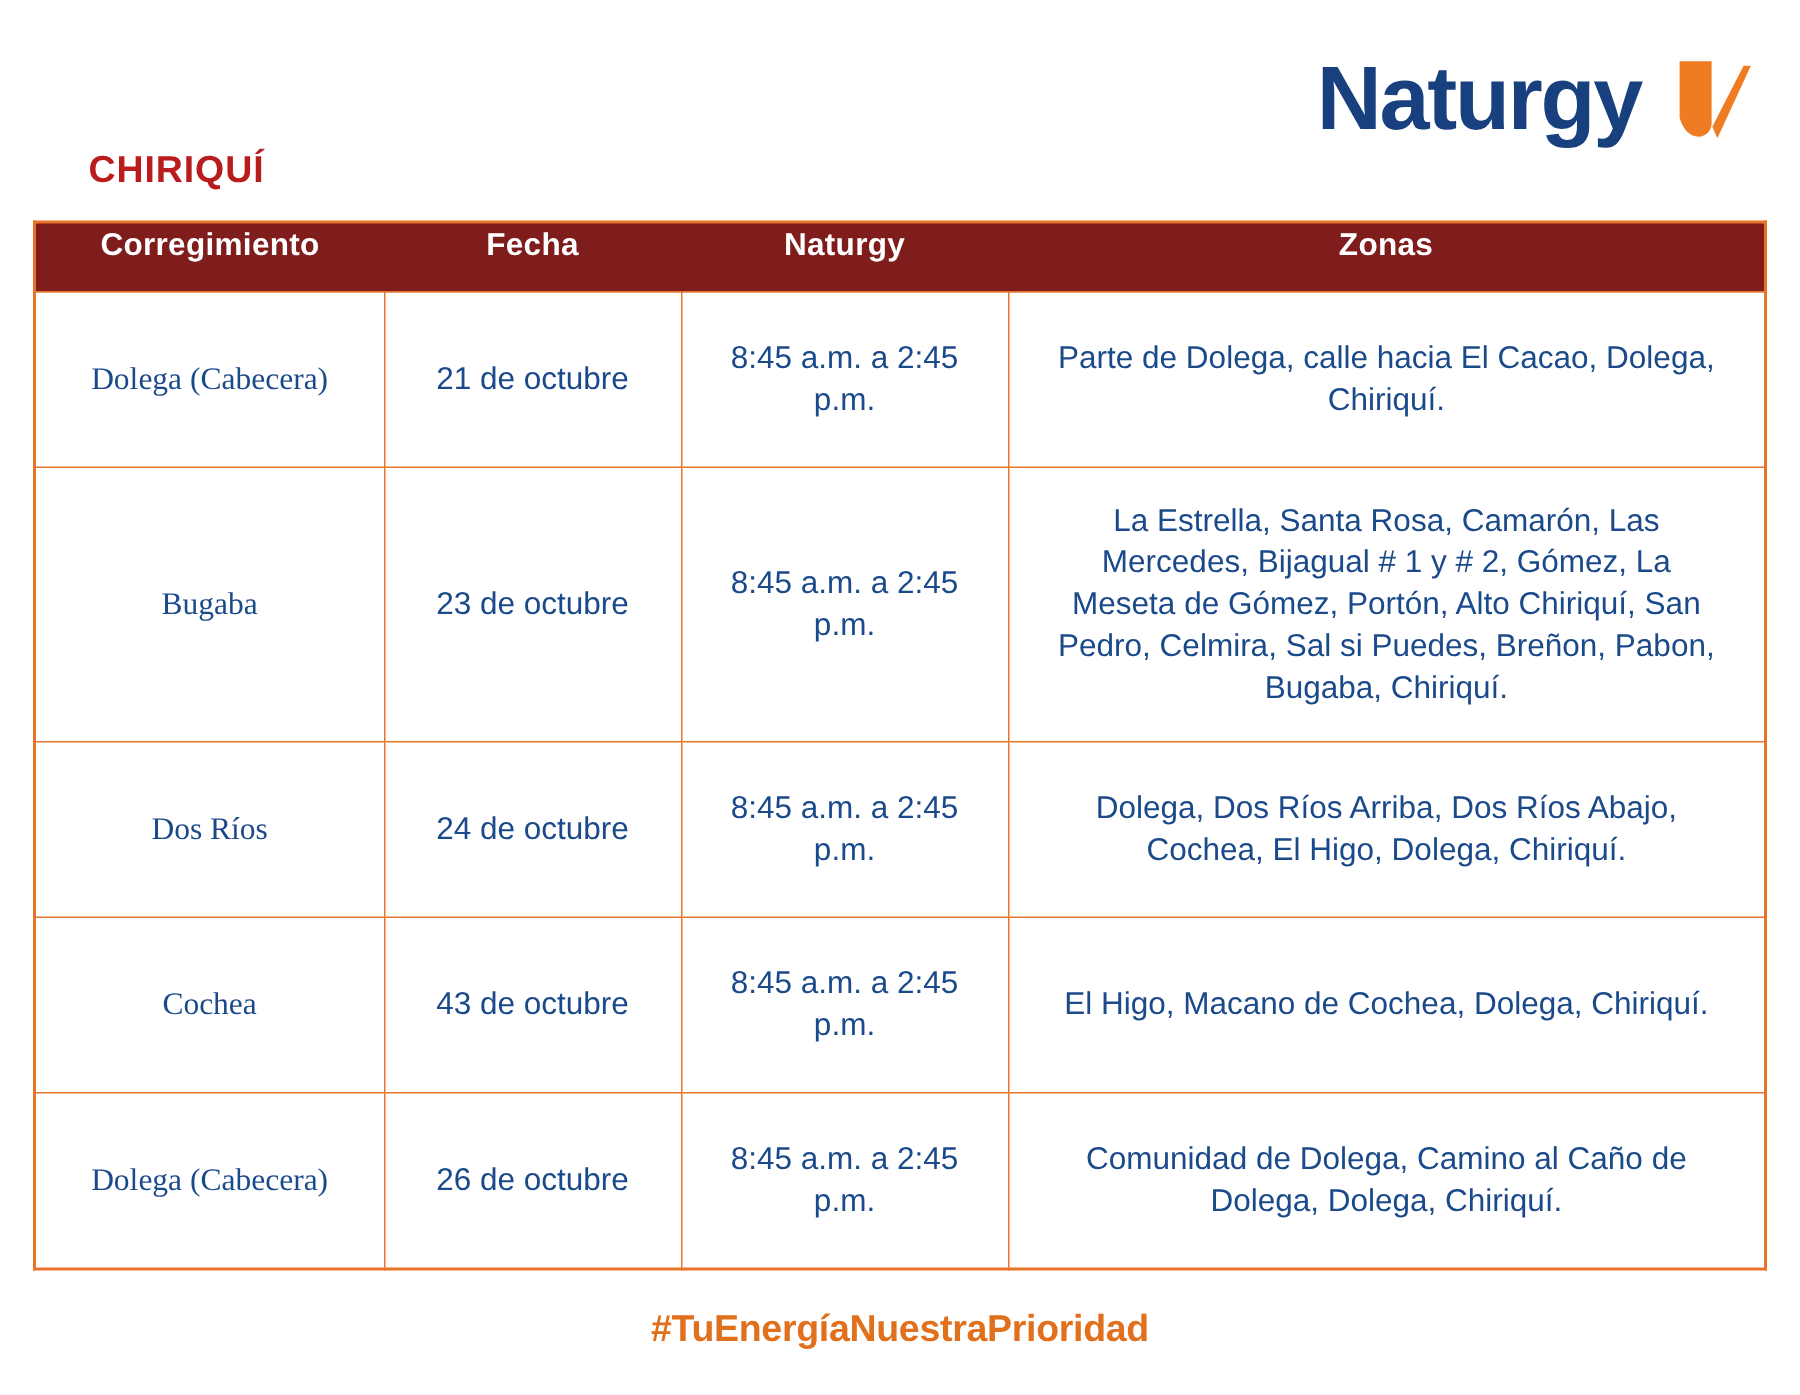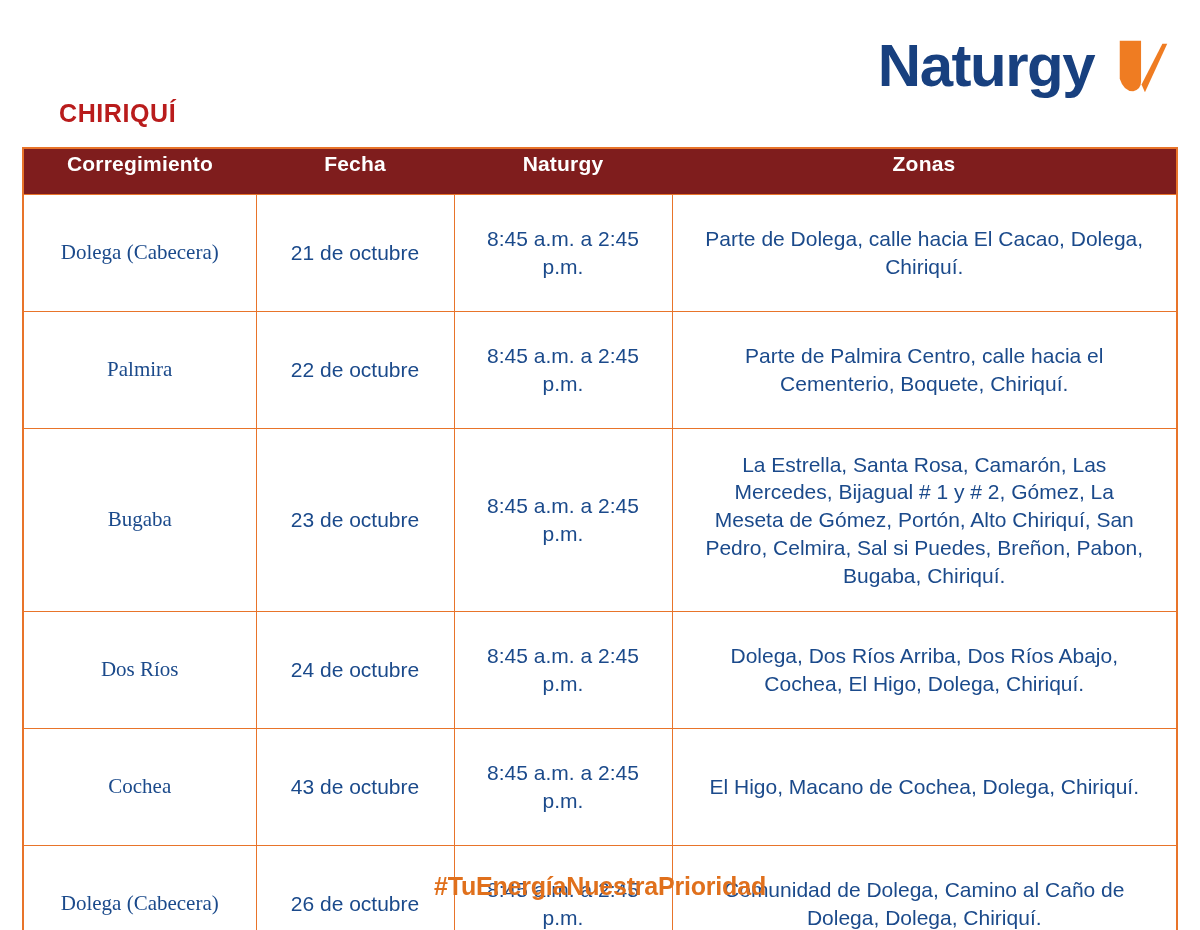--- a/index.html
+++ b/index.html
@@ -147,26 +147,20 @@
           <th class="col-zonas">Zonas</th>
         </tr>
       </thead>
       <tbody>
         <tr class="row-std">
           <td class="cell-corregimiento">Dolega (Cabecera)</td>
           <td class="cell-fecha">21 de octubre</td>
           <td class="cell-horario">8:45 a.m. a 2:45 p.m.</td>
           <td class="cell-zonas">Parte de Dolega, calle hacia El Cacao, Dolega, Chiriquí.</td>
         </tr>
-        <tr class="row-std">
-          <td class="cell-corregimiento">Palmira</td>
-          <td class="cell-fecha">22 de octubre</td>
-          <td class="cell-horario">8:45 a.m. a 2:45 p.m.</td>
-          <td class="cell-zonas">Parte de Palmira Centro, calle hacia el Cementerio, Boquete, Chiriquí.</td>
-        </tr>
         <tr class="row-tall">
           <td class="cell-corregimiento">Bugaba</td>
           <td class="cell-fecha">23 de octubre</td>
           <td class="cell-horario">8:45 a.m. a 2:45 p.m.</td>
           <td class="cell-zonas">La Estrella, Santa Rosa, Camarón, Las Mercedes, Bijagual # 1 y # 2, Gómez, La Meseta de Gómez, Portón, Alto Chiriquí, San Pedro, Celmira, Sal si Puedes, Breñon, Pabon, Bugaba, Chiriquí.</td>
         </tr>
         <tr class="row-std">
           <td class="cell-corregimiento">Dos Ríos</td>
           <td class="cell-fecha">24 de octubre</td>
           <td class="cell-horario">8:45 a.m. a 2:45 p.m.</td>

